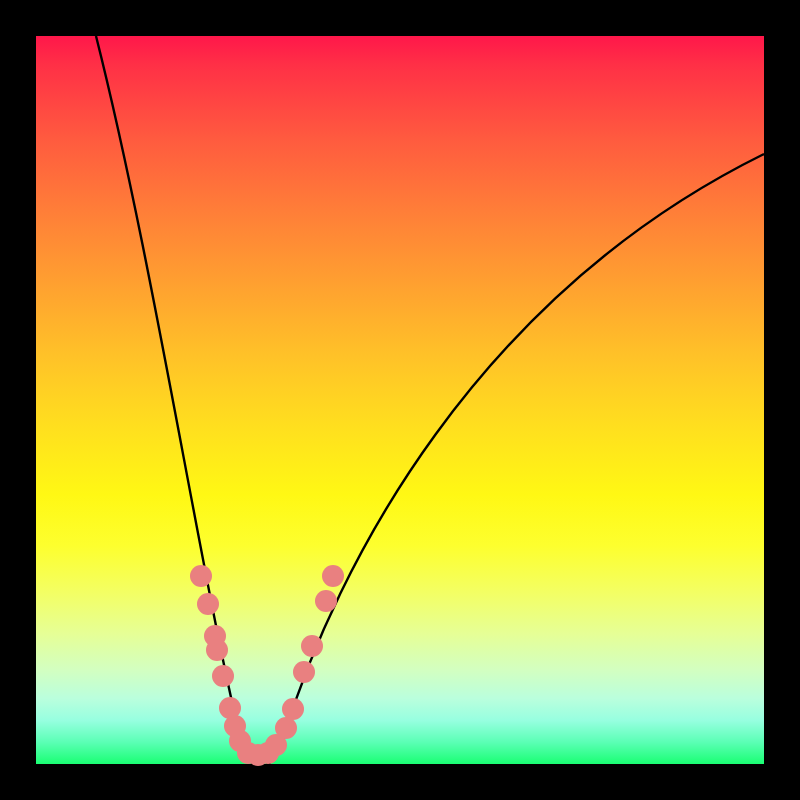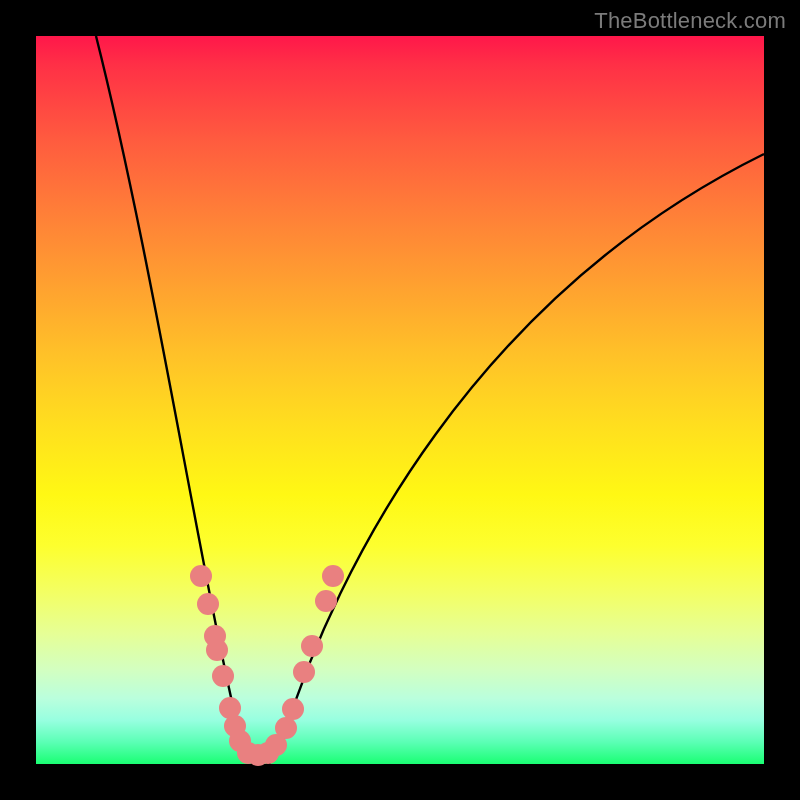--- a/index.html
+++ b/index.html
@@ -83,14 +83,13 @@
           <circle cx="240" cy="709" r="11" fill="#e98080"></circle>
           <circle cx="250" cy="692" r="11" fill="#e98080"></circle>
           <circle cx="257" cy="673" r="11" fill="#e98080"></circle>
           <circle cx="268" cy="636" r="11" fill="#e98080"></circle>
           <circle cx="276" cy="610" r="11" fill="#e98080"></circle>
           <circle cx="290" cy="565" r="11" fill="#e98080"></circle>
           <circle cx="297" cy="540" r="11" fill="#e98080"></circle>
         </g>
     </svg>
   </div>
-  <div class="watermark">TheBottleneck.com</div>
 </div>
 
 </body></html>

